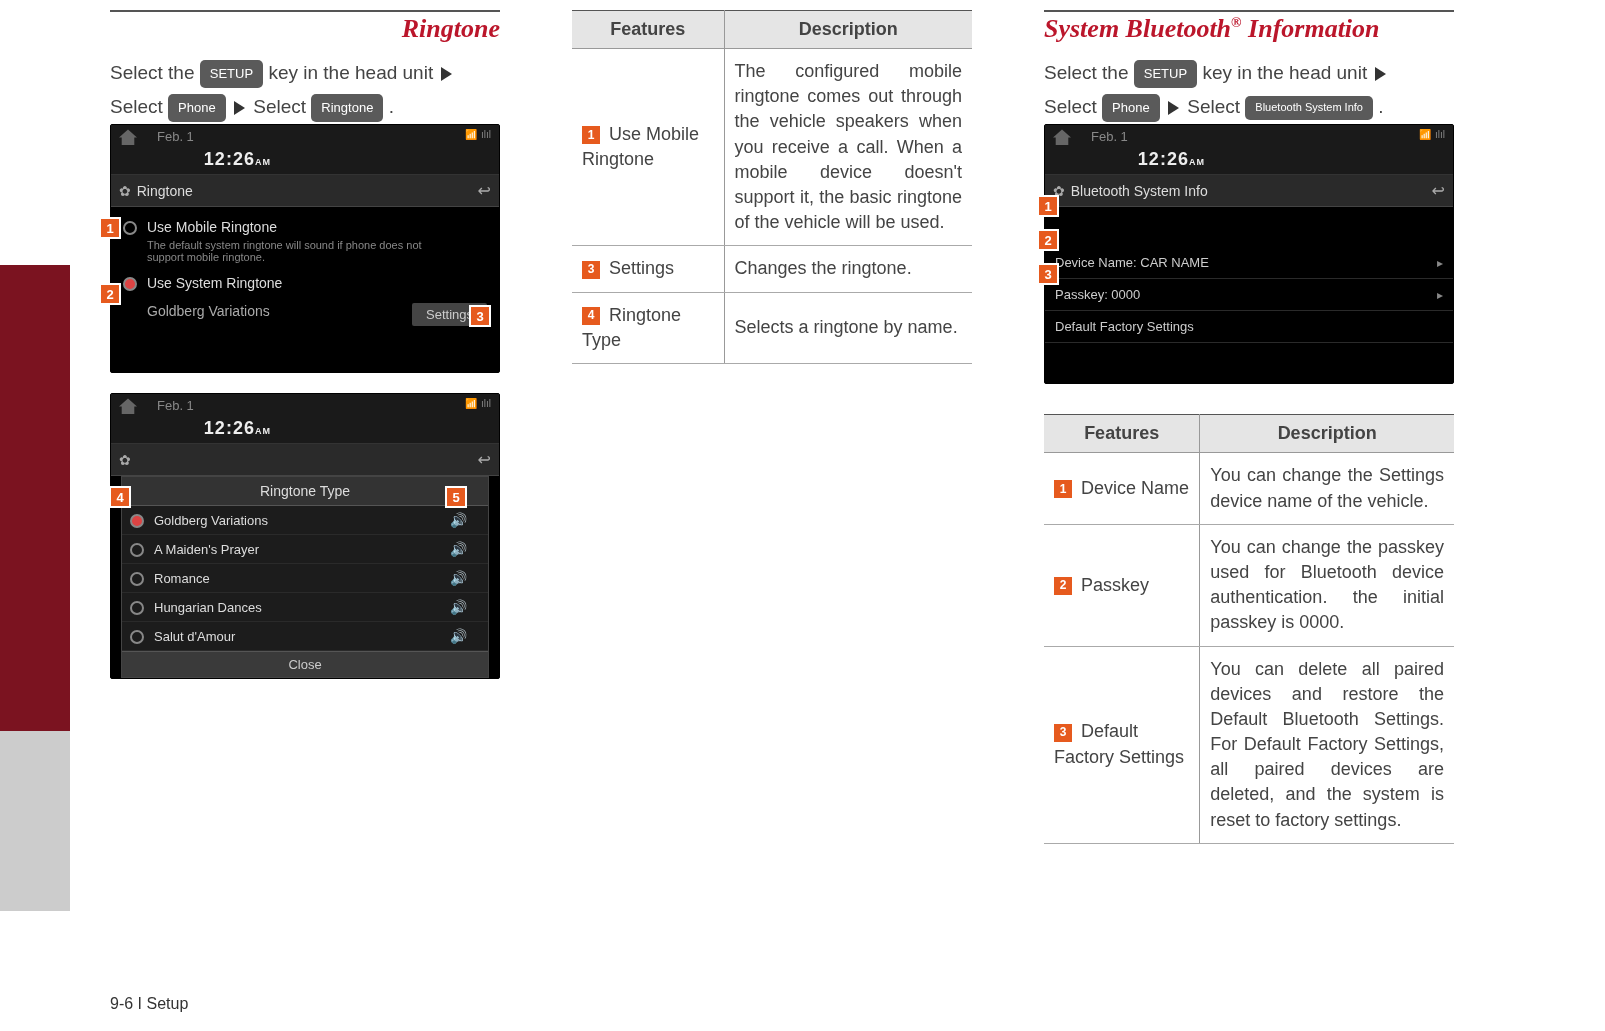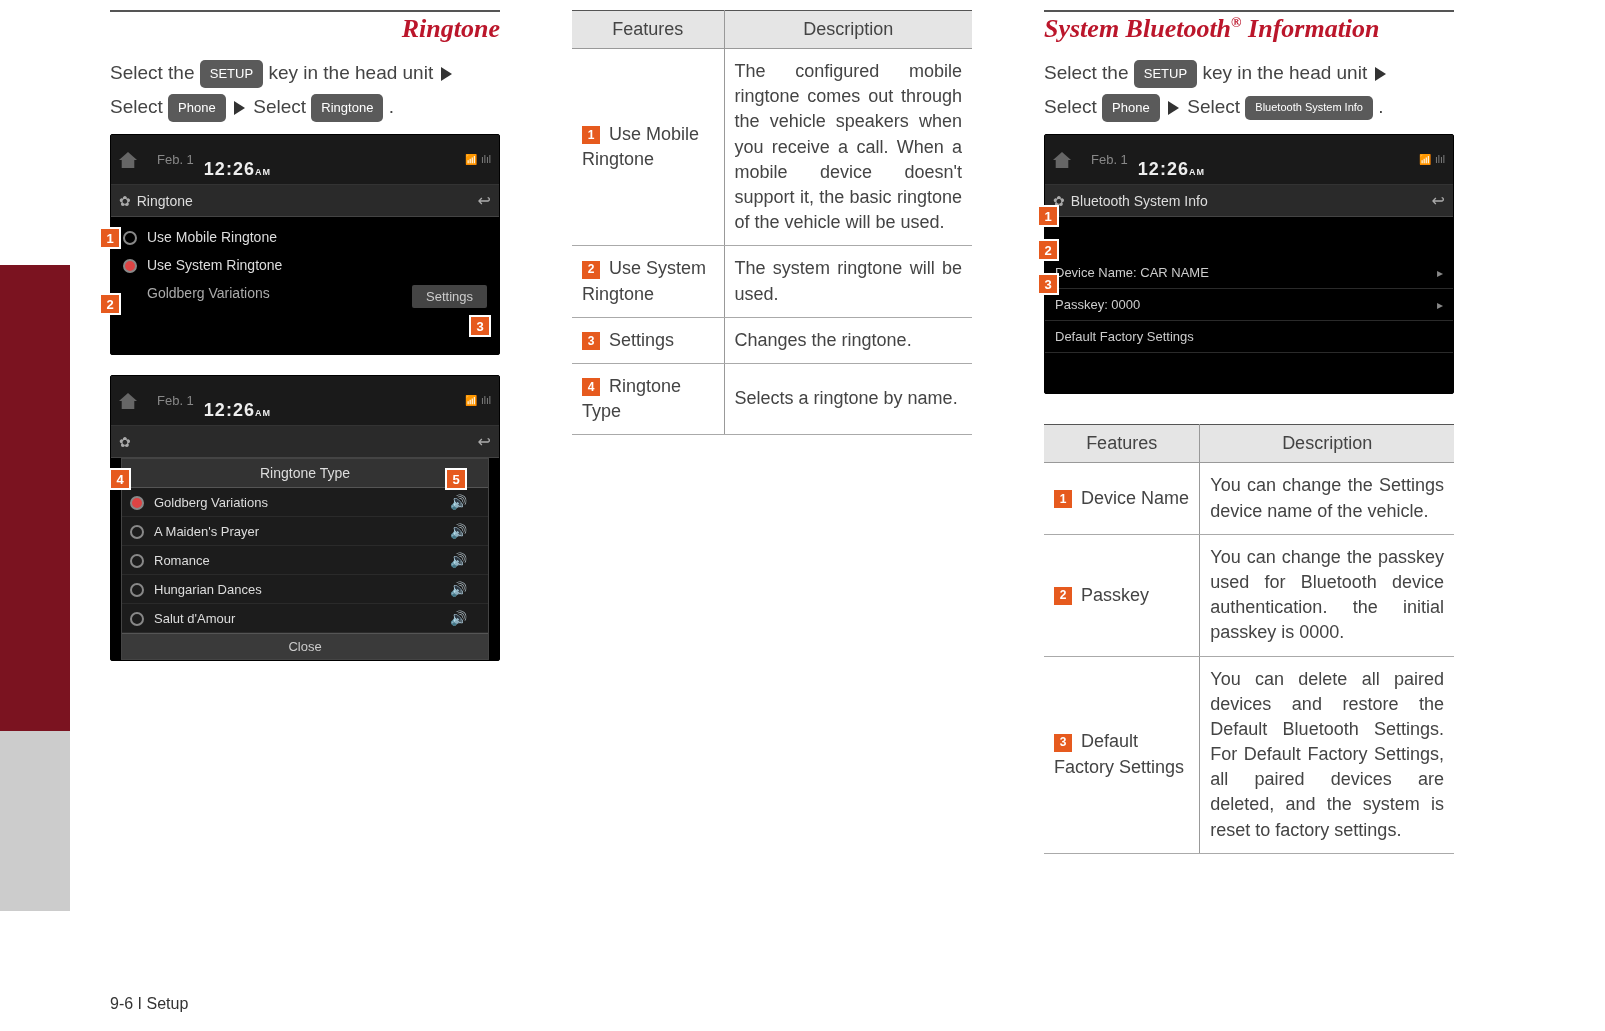--- a/index.html
+++ b/index.html
@@ -45,21 +45,21 @@
       font-style: italic;
       font-weight: bold;
       font-size: 26px;
       text-align: right;
     }
     .section-title sup { font-size: 14px; vertical-align: super; }
     .instr {
       font-size: 19px;
       color: #444;
       line-height: 1.8;
-      margin-bottom: 10px;
+      margin-bottom: 0;
     }
     .kbtn {
       display: inline-block;
       background: #5a5a5a;
       color: #fff;
       border-radius: 5px;
       padding: 2px 10px;
       font-size: 13px;
       vertical-align: middle;
     }
@@ -76,21 +76,20 @@
       background: #000;
       border: 1px solid #000;
       border-radius: 2px;
       color: #ccc;
       font-size: 12px;
       margin-bottom: 20px;
       position: relative;
     }
     .shot-header {
       display: flex;
-      align-items: center;
       padding: 4px 8px;
       border-bottom: 1px solid #333;
       background: #1a1a1a;
     }
     .home-ic {
       width: 18px; height: 16px;
       background: #666;
       clip-path: polygon(50% 0, 100% 50%, 85% 50%, 85% 100%, 15% 100%, 15% 50%, 0 50%);
       margin-right: 20px;
     }
@@ -162,21 +161,21 @@
       vertical-align: middle;
     }
     table.features {
       width: 100%;
       border-collapse: collapse;
       font-size: 18px;
       color: #444;
     }
     table.features th {
       background: #e5e5e5;
-      font-weight: normal;
+      font-weight: bold;
       padding: 8px 4px;
       border-top: 1px solid #555;
       border-bottom: 1px solid #999;
       border-right: 1px solid #999;
       text-align: center;
     }
     table.features th:last-child { border-right: none; }
     table.features td {
       padding: 10px 10px;
       border-bottom: 1px solid #aaa;
@@ -233,20 +232,21 @@
         <div class="shot-sub">
           <span class="gear">✿</span>
           <span class="shot-sub-title">Ringtone</span>
           <span class="back-ic">↩</span>
         </div>
         <div class="shot-body">
           <div class="radio-row">
             <div class="radio-dot"></div>
             <div>
               <div class="radio-text">Use Mobile Ringtone</div>
+              <div class="radio-note">The default system ringtone will sound if phone does not support mobile ringtone.</div>
             </div>
           </div>
           <div class="radio-row">
             <div class="radio-dot sel"></div>
             <div class="radio-text">Use System Ringtone</div>
           </div>
           <div class="radio-row" style="padding-left:32px; justify-content:space-between;">
             <span class="radio-text" style="color:#aaa">Goldberg Variations</span>
             <span class="settings-btn">Settings</span>
           </div>
@@ -311,24 +311,20 @@
             <th>Features</th>
             <th>Description</th>
           </tr>
         </thead>
         <tbody>
           <tr>
             <td class="feat"><span class="inline-num">1</span> <span>Use Mobile Ringtone</span></td>
             <td class="justify">The configured mobile ringtone comes out through the vehicle speakers when you receive a call. When a mobile device doesn't support it, the basic ringtone of the vehicle will be used.</td>
           </tr>
           <tr>
-            <td class="feat"><span class="inline-num">2</span> <span>Use System Ringtone</span></td>
-            <td class="justify">The system ringtone will be used.</td>
-          </tr>
-          <tr>
             <td class="feat"><span class="inline-num">3</span> <span>Settings</span></td>
             <td class="justify">Changes the ringtone.</td>
           </tr>
           <tr>
             <td class="feat"><span class="inline-num">4</span> <span>Ringtone Type</span></td>
             <td class="justify">Selects a ringtone by name.</td>
           </tr>
         </tbody>
       </table>
     </div>

